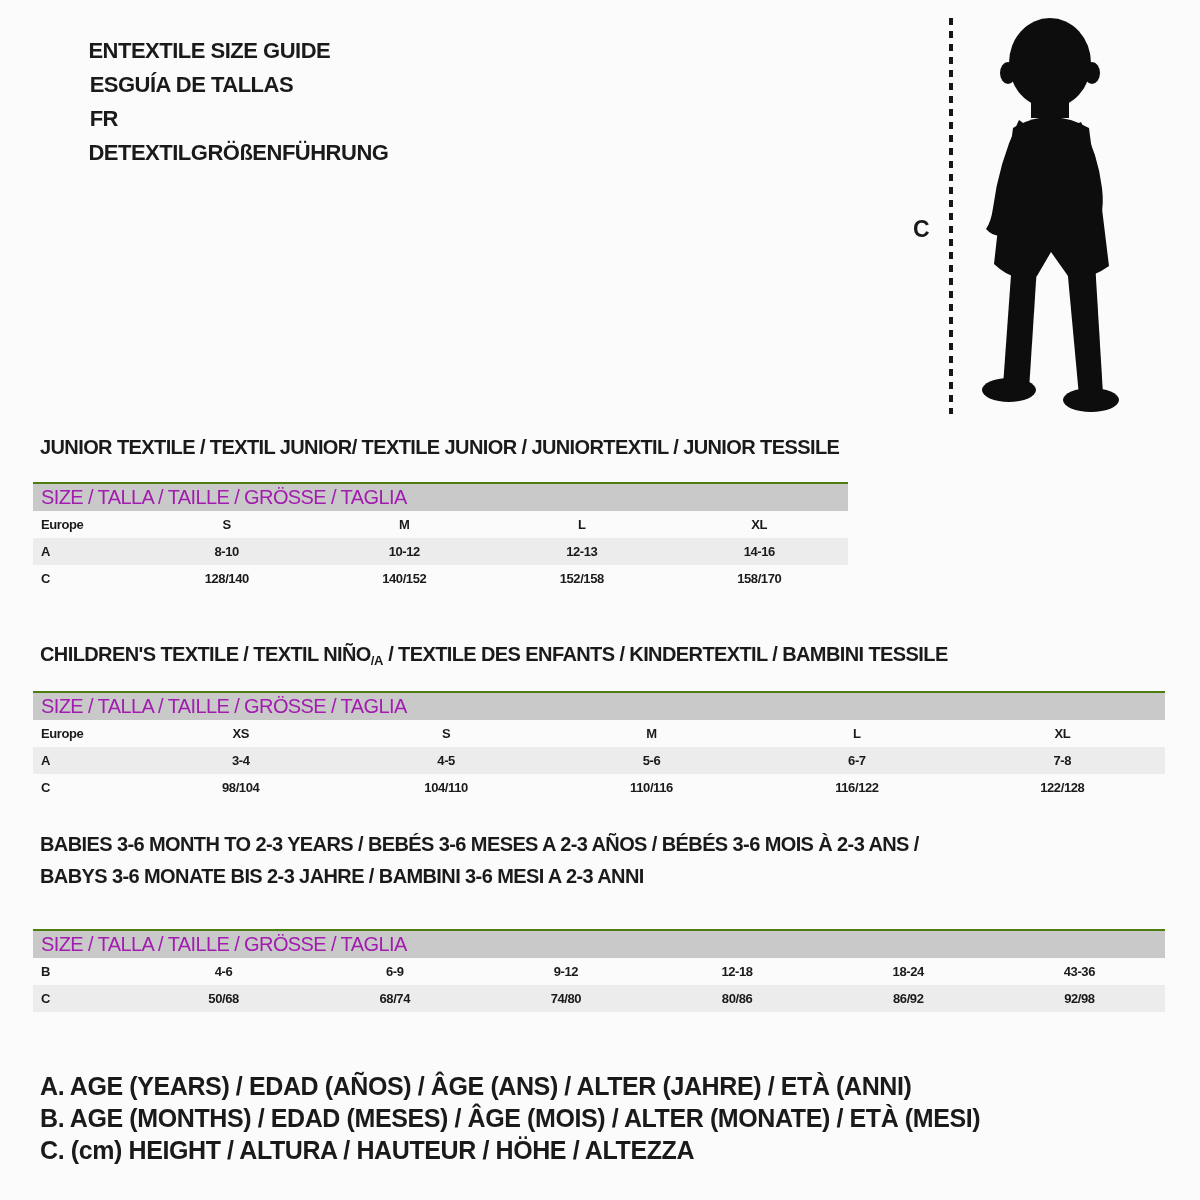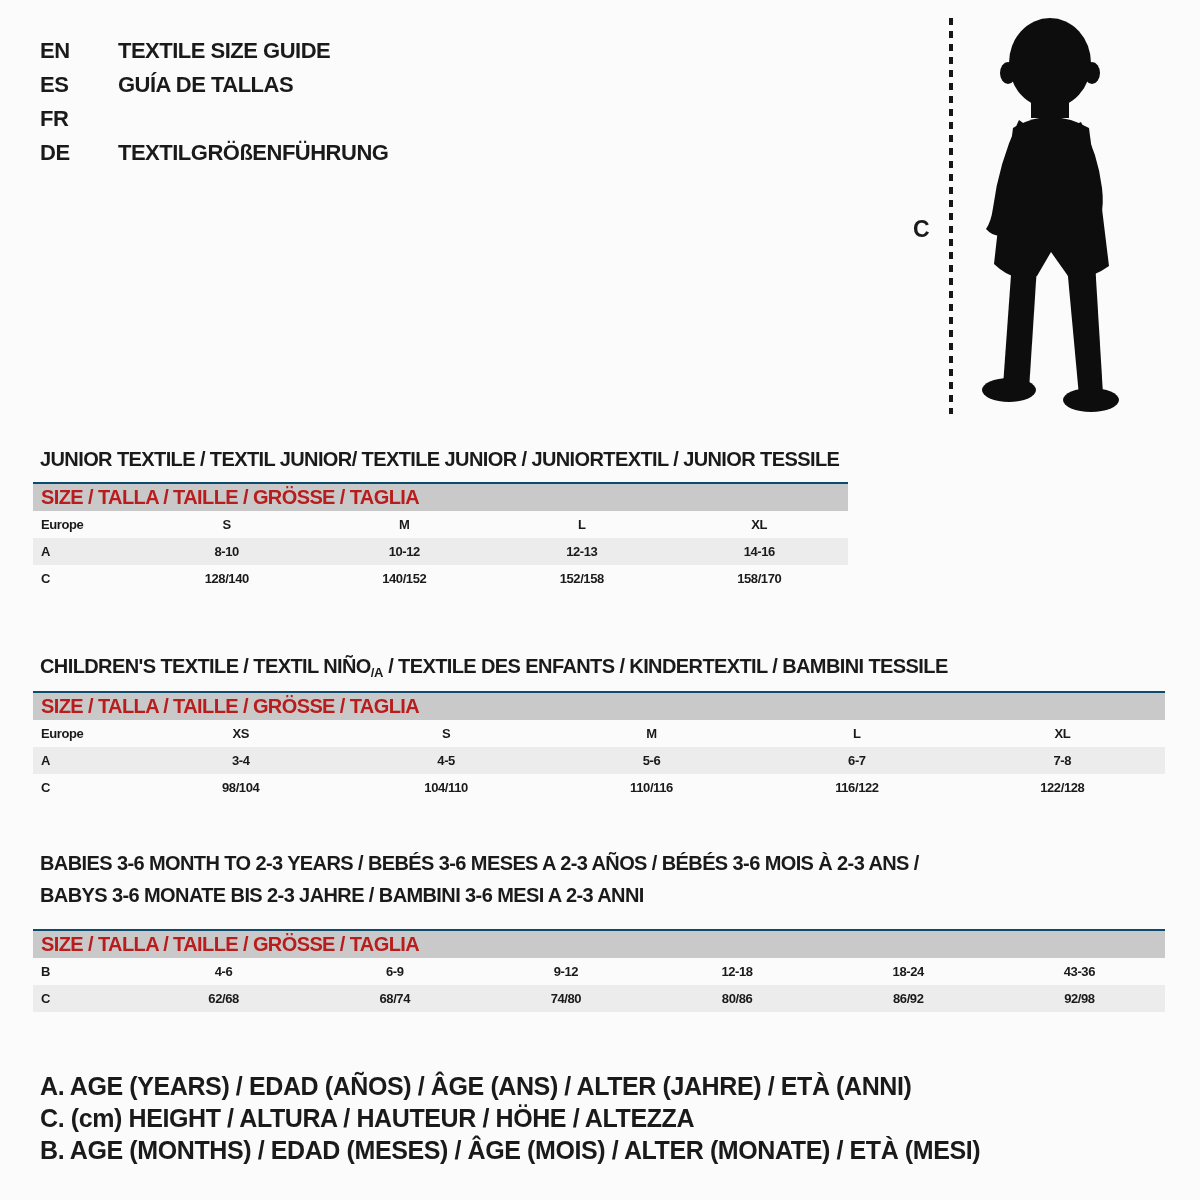--- a/index.html
+++ b/index.html
@@ -5,48 +5,48 @@
   html,body{margin:0;padding:0;}
   body{
     width:1200px;height:1200px;
     background:#fbfbfb;
     color:#1a1a1a;
     font-family:"Liberation Sans", sans-serif;
   }
   .page{position:relative;width:1200px;height:1200px;overflow:hidden;}
 
   
-  .languages{position:absolute;left:40px;top:34px;}
+  .languages{position:absolute;left:40px;top:34px;text-align:right;}
   .lang-row{display:flex;height:34px;align-items:center;
     font-size:22px;font-weight:bold;letter-spacing:-0.5px;}
   .lang-code{width:78px;}
 
   
   .figure{position:absolute;left:905px;top:14px;width:250px;height:408px;}
   .measure-line{position:absolute;left:44px;top:4px;width:4px;height:396px;
     background:repeating-linear-gradient(to bottom,#161616 0 7px,transparent 7px 13px);}
   .measure-label{position:absolute;left:8px;top:202px;
     font-size:23px;font-weight:bold;}
   .baby-svg{position:absolute;left:62px;top:2px;}
 
   
   .section-title{position:absolute;left:40px;white-space:nowrap;
-    font-size:20px;font-weight:bold;letter-spacing:-0.6px;margin-top:12px;}
+    font-size:20px;font-weight:bold;letter-spacing:-0.6px;}
   .sub{font-size:13px;vertical-align:-4px;letter-spacing:-0.3px;}
-  .babies-title{position:absolute;left:40px;top:847px;}
+  .babies-title{position:absolute;left:40px;top:828px;}
   .babies-title div{height:32px;line-height:32px;white-space:nowrap;
     font-size:20px;font-weight:bold;letter-spacing:-0.6px;}
 
   
   .size-table{position:absolute;left:33px;}
   .w-junior{width:815px;}
   .w-wide{width:1132px;}
-  .tbar{height:29px;background:#c9c9c9;border-top:2px solid #0c4a6e;
+  .tbar{height:29px;background:#c9c9c9;border-top:2px solid #4d7c0f;
     display:flex;align-items:center;padding-left:8px;box-sizing:border-box;
-    font-size:20px;font-weight:bold;letter-spacing:-0.6px;color:#b91c1c;}
+    font-size:20px;font-weight:normal;letter-spacing:-0.6px;color:#a21caf;}
   .trow{display:grid;height:27px;align-items:center;
     font-size:13px;font-weight:bold;letter-spacing:-0.4px;}
   .cols4{grid-template-columns:105px repeat(4,1fr);}
   .cols5{grid-template-columns:105px repeat(5,1fr);}
   .cols6{grid-template-columns:105px repeat(6,1fr);}
   .trow span{text-align:center;}
   .trow .rlabel{text-align:left;padding-left:8px;}
   .stripe{background:#ececec;}
 
   
@@ -168,28 +168,28 @@
       <span class="rlabel">B</span>
       <span>4-6</span>
       <span>6-9</span>
       <span>9-12</span>
       <span>12-18</span>
       <span>18-24</span>
       <span>43-36</span>
     </div>
     <div class="trow cols6 stripe">
       <span class="rlabel">C</span>
-      <span>62/68</span>
+      <span>50/68</span>
       <span>68/74</span>
       <span>74/80</span>
       <span>80/86</span>
       <span>86/92</span>
       <span>92/98</span>
     </div>
   </div>
 
   <div class="legend">
     <div>A. AGE (YEARS) / EDAD (AÑOS) / ÂGE (ANS) / ALTER (JAHRE) / ETÀ (ANNI)</div>
+    <div>B. AGE (MONTHS) / EDAD (MESES) / ÂGE (MOIS) / ALTER (MONATE) / ETÀ (MESI)</div>
     <div>C. (cm) HEIGHT / ALTURA / HAUTEUR / HÖHE / ALTEZZA</div>
-    <div>B. AGE (MONTHS) / EDAD (MESES) / ÂGE (MOIS) / ALTER (MONATE) / ETÀ (MESI)</div>
   </div>
 
 </div>
 
 </body></html>

